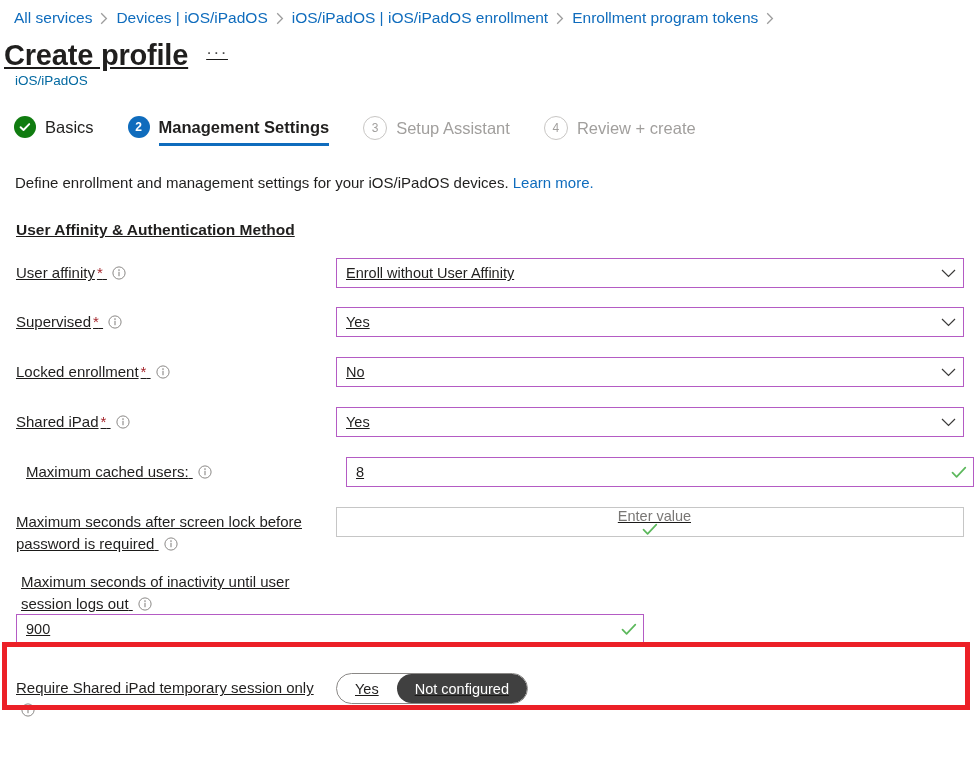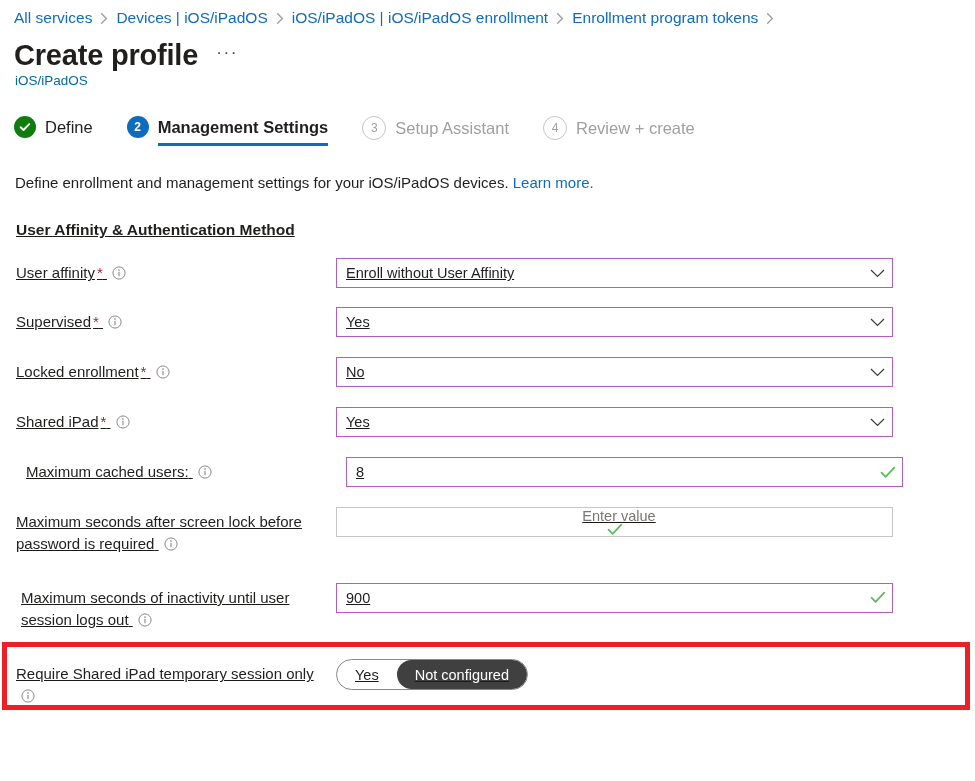--- a/index.html
+++ b/index.html
@@ -35,21 +35,22 @@
     margin: 0 8px;
     font-size: 14px;
     line-height: 1;
   }
   .crumb-sep svg { display: block; }
 
   
   .title-row {
     display: flex;
     align-items: flex-end;
-    padding: 10px 0 0 14px;
+    padding: 10px 0 0 4px;
+    text-decoration: underline;
   }
   .page-title {
     font-size: 29px;
     font-weight: 600;
     letter-spacing: -0.2px;
     color: #201f1e;
     line-height: 1.05;
   }
   .title-ellipsis {
     margin-left: 18px;
@@ -163,21 +164,21 @@
     height: 14px;
     vertical-align: -2px;
     margin-left: 5px;
     cursor: pointer;
   }
   .info-icon svg { display: block; }
 
   .field {
     position: relative;
     flex: none;
-    width: 557px;
+    width: 628px;
     height: 30px;
     box-sizing: border-box;
     background: #fff;
     display: flex;
     align-items: center;
   }
   .field.purple { border: 1.6px solid #b45bc4; }
   .field.gray { border: 1px solid #c6c6c6; flex-direction: column; }
   .field-value {
     flex: 1;
@@ -295,21 +296,21 @@
 <div class="page-subtitle">iOS/iPadOS</div>
 
 <div class="steps">
 
   <div class="step done">
     <span class="step-badge done">
       <svg width="14" height="14" viewBox="0 0 14 14">
           <path d="M2.6 7.2 L5.5 10 L11.2 4.1" fill="none" stroke="#ffffff" stroke-width="1.9" stroke-linecap="round" stroke-linejoin="round"></path>
         </svg>
     </span>
-    <span class="step-label">Define</span>
+    <span class="step-label">Basics</span>
   </div>
 
   <div class="step current">
     <span class="step-badge current">2</span>
     <span class="step-label">Management Settings</span>
     <span class="step-underline"></span>
   </div>
 
   <div class="step pending">
     <span class="step-badge pending">3</span>
@@ -452,21 +453,21 @@
     <div class="field gray">
       <span class="field-value placeholder">Enter value</span>
       <span class="check">
         <svg width="16" height="13" viewBox="0 0 16 13">
             <path d="M1.5 6.6 L5.6 10.8 L14.3 1.6" fill="none" stroke="#5cb85c" stroke-width="1.7" stroke-linecap="round" stroke-linejoin="round"></path>
           </svg>
       </span>
     </div>
   </div>
 
-  <div class="row" style="margin-top:28px;">
+  <div class="row" style="margin-top:12px;flex-direction:column;">
     <div class="row-label" style="width:320px; padding-left:5px; box-sizing:border-box;">
       <span>Maximum seconds of inactivity until user session logs out</span>
       <span class="info-icon">
         <svg width="14" height="14" viewBox="0 0 14 14">
             <circle cx="7" cy="7" r="6.1" fill="none" stroke="#8a8886" stroke-width="1"></circle>
             <circle cx="7" cy="4" r="0.85" fill="#8a8886"></circle>
             <rect x="6.45" y="5.8" width="1.1" height="4.4" fill="#8a8886"></rect>
           </svg>
       </span>
     </div>

